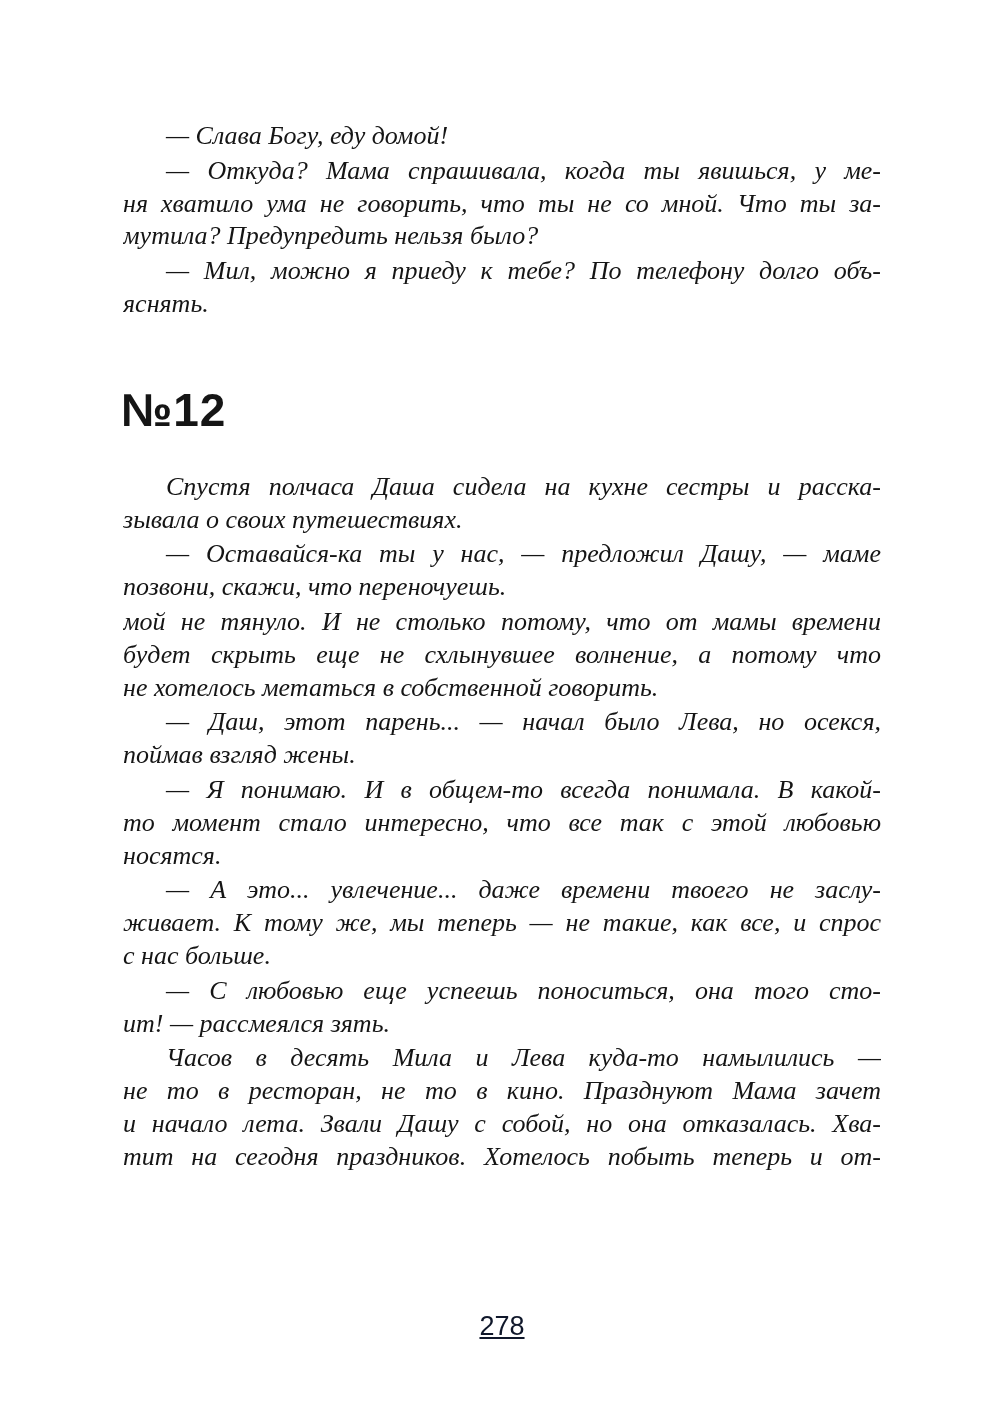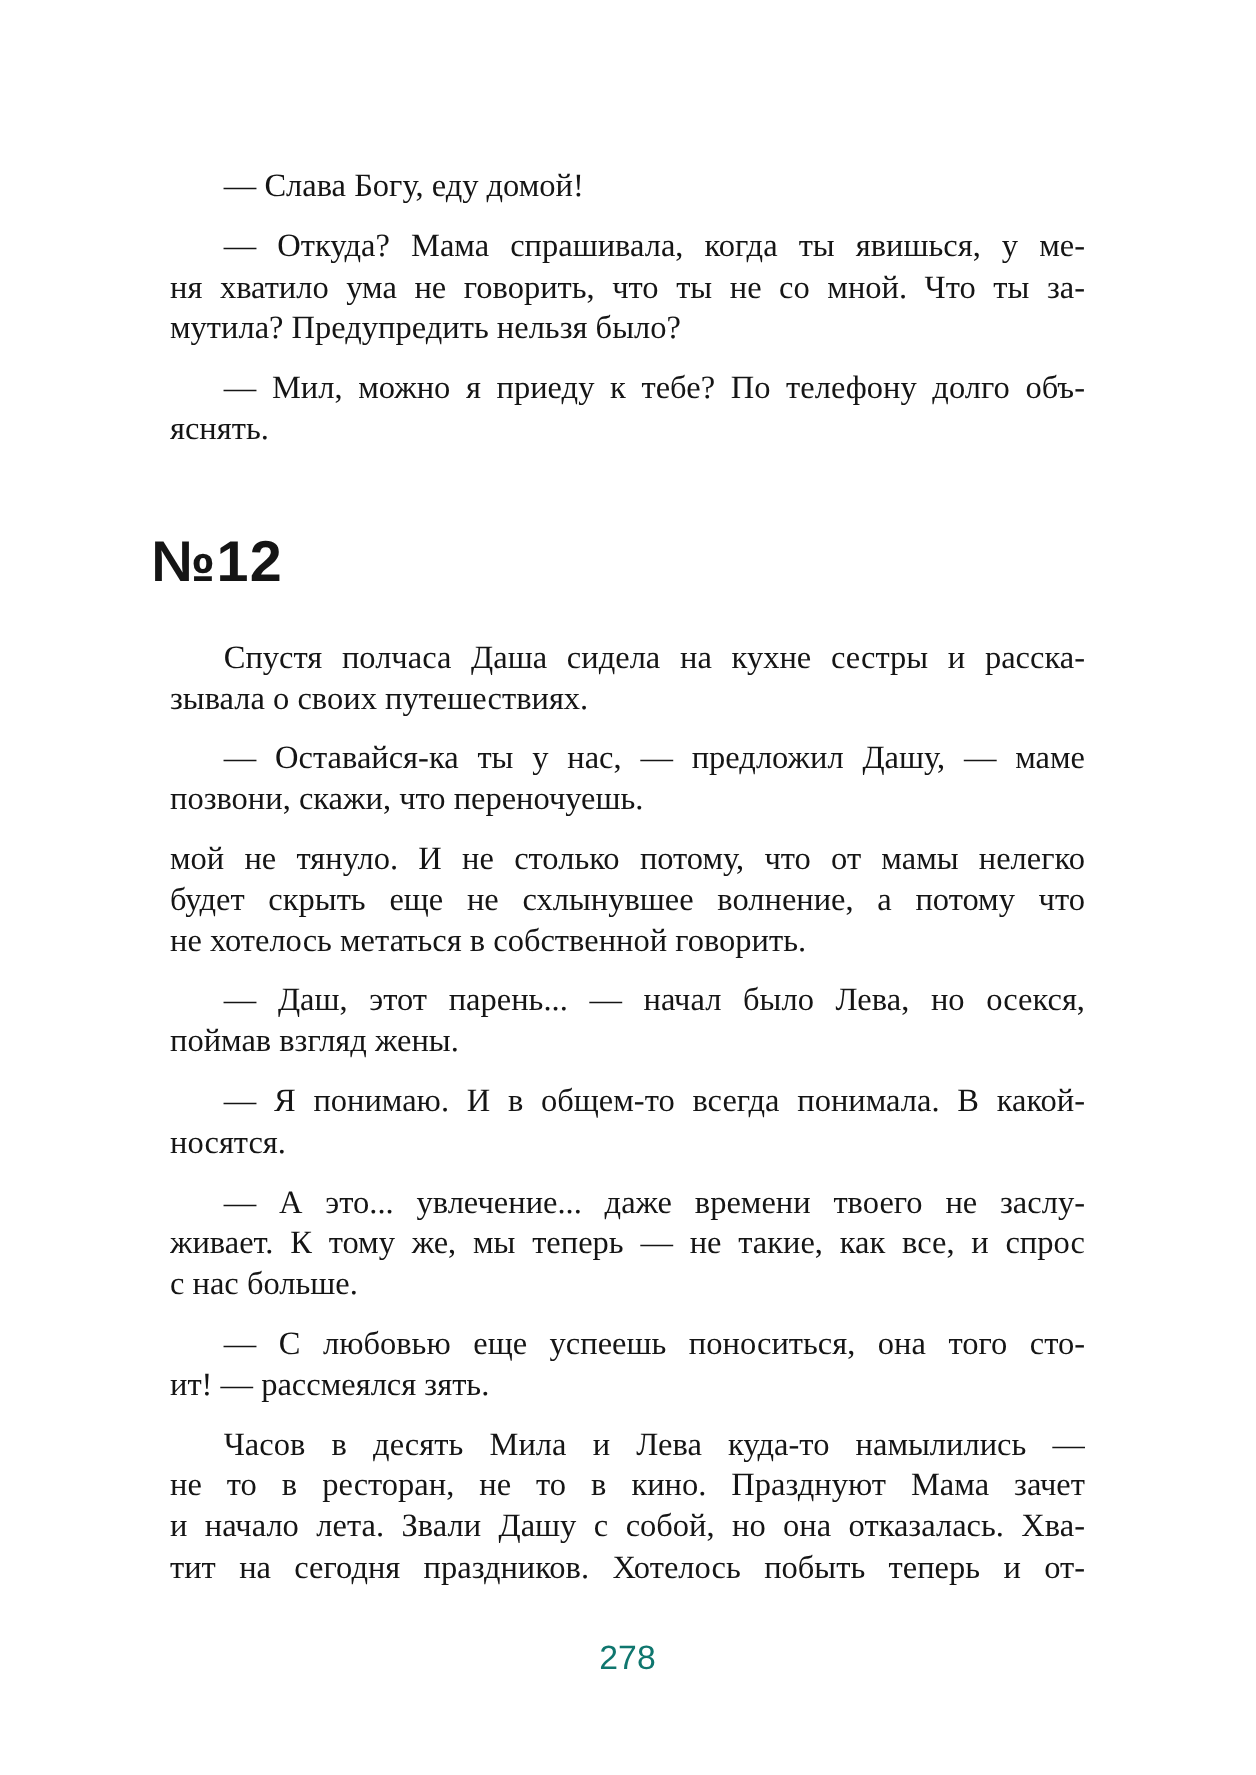--- a/index.html
+++ b/index.html
@@ -18,22 +18,23 @@
   }
   .text-column {
     position: absolute;
     left: 121px;
     top: 118px;
     width: 762px;
     font-size: 26px;
     line-height: 32.8px;
   }
   .paragraph {
-    margin: 15px;
+    margin: 2px;
     padding: 0;
+    font-style: italic;
   }
   
   .ln {
     text-align: justify;
     text-align-last: justify;
     height: 32.8px;
     overflow: hidden;
   }
   .ln.first {
     text-indent: 43px;
@@ -52,21 +53,22 @@
   }
   .page-number {
     position: absolute;
     left: 121px;
     top: 1311px;
     width: 762px;
     text-align: center;
     font-family: "Liberation Sans", "DejaVu Sans", sans-serif;
     font-size: 27px;
     line-height: 30px;
-    color: #0f766e;
+    color: #0f172a;
+    text-decoration: underline;
   }
 </style>
 </head>
 <body>
 
 <div class="page">
   <div class="text-column">
 
     <div class="paragraph">
       <div class="ln first last">— Слава Богу, еду домой!</div>
@@ -85,30 +87,31 @@
 
     <div class="paragraph">
       <div class="ln first">Спустя полчаса Даша сидела на кухне сестры и расска-</div>
       <div class="ln last">зывала о своих путешествиях.</div>
     </div>
     <div class="paragraph">
       <div class="ln first">— Оставайся-ка ты у нас, — предложил Дашу, — маме</div>
       <div class="ln last">позвони, скажи, что переночуешь.</div>
     </div>
     <div class="paragraph">
-      <div class="ln">мой не тянуло. И не столько потому, что от мамы нелегко</div>
+      <div class="ln">мой не тянуло. И не столько потому, что от мамы времени</div>
       <div class="ln">будет скрыть еще не схлынувшее волнение, а потому что</div>
       <div class="ln last">не хотелось метаться в собственной говорить.</div>
     </div>
     <div class="paragraph">
       <div class="ln first">— Даш, этот парень... — начал было Лева, но осекся,</div>
       <div class="ln last">поймав взгляд жены.</div>
     </div>
     <div class="paragraph">
       <div class="ln first">— Я понимаю. И в общем-то всегда понимала. В какой-</div>
+      <div class="ln">то момент стало интересно, что все так с этой любовью</div>
       <div class="ln last">носятся.</div>
     </div>
     <div class="paragraph">
       <div class="ln first">— А это... увлечение... даже времени твоего не заслу-</div>
       <div class="ln">живает. К тому же, мы теперь — не такие, как все, и спрос</div>
       <div class="ln last">с нас больше.</div>
     </div>
     <div class="paragraph">
       <div class="ln first">— С любовью еще успеешь поноситься, она того сто-</div>
       <div class="ln last">ит! — рассмеялся зять.</div>

